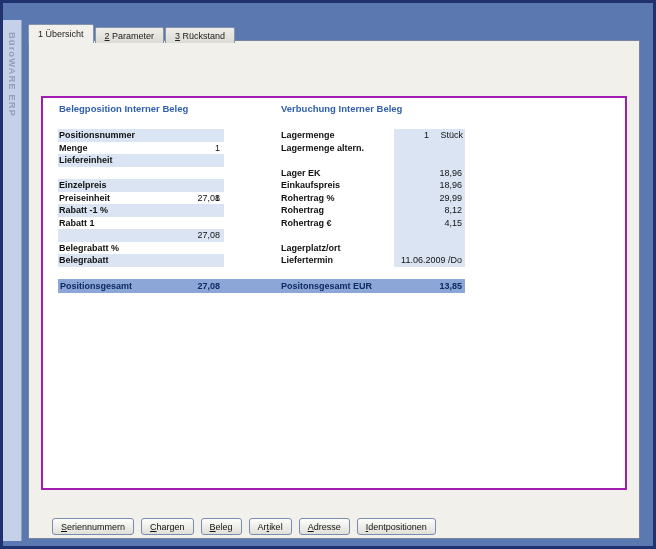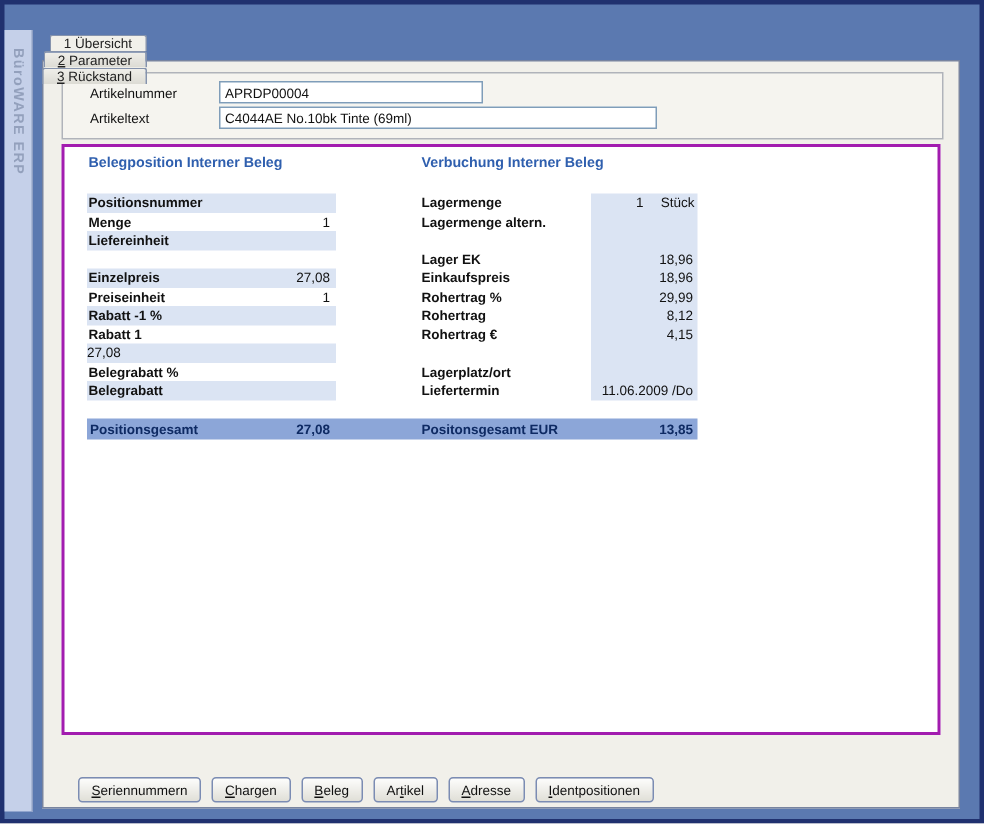--- a/index.html
+++ b/index.html
@@ -7,40 +7,40 @@
   u{text-decoration:underline;}
   .win{position:relative;width:656px;height:549px;background:#20316f;overflow:hidden;}
   .frame{position:absolute;left:3px;top:3px;width:650px;height:543px;background:#5b79b0;}
   .titlebar{position:absolute;left:0;top:0;width:650px;height:17px;
     background:linear-gradient(#5478c0,#3a5b9f);display:flex;align-items:center;}
   .title{color:#fff;font-size:11px;font-weight:bold;padding-left:11px;letter-spacing:.2px;}
   .close{position:absolute;right:10px;top:0;color:#fff;font-size:11px;font-weight:bold;cursor:default;line-height:17px;}
   .brand{position:absolute;left:0;top:17px;width:19px;height:521px;background:#c5d0e9;border-right:1px solid #8fa0c4;}
   .brand-text{writing-mode:vertical-rl;display:block;margin:12px auto 0 auto;
     color:#93a0bc;font-size:9.5px;font-weight:bold;letter-spacing:1px;}
-  .tabs{position:absolute;left:25px;top:20px;height:20px;display:flex;align-items:flex-end;z-index:3;flex-direction:column;}
+  .tabs{position:absolute;left:25px;top:20px;height:20px;display:flex;align-items:flex-end;z-index:3;}
   .tab{height:16px;padding:0 9px;font-size:9px;color:#222;background:linear-gradient(#efeee9,#dcdbd4);
     border:1px solid #8593ad;border-bottom:none;border-radius:2px 2px 0 0;margin-right:1px;
     display:flex;align-items:center;}
   .tab.active{height:19px;background:#f1f0ea;font-weight:normal;z-index:4;}
   .page{position:absolute;left:25px;top:37px;width:612px;height:499px;background:#f1f0ea;
     border:1px solid #78849f;z-index:2;}
   .hdr-panel{position:absolute;left:12px;top:7px;width:588px;height:45px;background:#f5f4ef;
     border:1px solid #b0b3ba;}
   .f-label{position:absolute;left:18px;font-size:9px;color:#111;}
   .inp{position:absolute;left:104px;height:15px;border:1px solid #7f9db9;background:#fff;
     font-size:9px;color:#111;padding:0 3px;}
   .box{position:absolute;left:12px;top:55px;width:586px;height:394px;background:#fff;
     border:2px solid #a21caf;}
   .col-head{position:absolute;top:5px;font-size:9.5px;font-weight:bold;color:#2f5fae;}
   .col-head.left{left:16px;}
   .col-head.right{left:238px;}
   .lrows{position:absolute;left:15px;top:31px;width:166px;}
   .lrow{display:flex;height:12.5px;line-height:12.5px;font-size:9px;}
-  .lrow.hl{background:#dbe4f3;}
+  .lrow.hl{background:#dbe4f3;flex-direction:column;}
   .rlab{flex:1;font-weight:bold;color:#111;padding-left:1px;white-space:nowrap;}
   .rval{text-align:right;padding-right:4px;color:#111;white-space:nowrap;}
   .rblock{position:absolute;left:351px;top:31px;width:71px;height:137.5px;background:#dbe4f3;}
   .rrows{position:absolute;left:238px;top:31px;width:184px;}
   .rrow{display:flex;height:12.5px;line-height:12.5px;font-size:9px;gap:24px;}
   .rrow .lab{width:113px;font-weight:bold;color:#111;white-space:nowrap;}
   .rrow .cell{width:71px;display:flex;}
   .rrow .val{flex:1;text-align:right;padding-right:3px;color:#111;white-space:nowrap;}
   .rrow .unit{width:33px;text-align:right;padding-right:2px;color:#111;white-space:nowrap;}
   .totals{position:absolute;left:15px;top:181px;width:407px;height:14px;background:#8ca6d8;
@@ -72,26 +72,20 @@
         <div class="tab">
           <span><u>2</u> Parameter</span>
         </div>
         <div class="tab">
           <span><u>3</u> Rückstand</span>
         </div>
       </div>
 
     <div class="page">
 
-      <div class="hdr-panel">
-        <span class="f-label" style="top:8px">Artikelnummer</span>
-        <input class="inp" style="top: 5px; width: 176px;" value="APRDP00004">
-        <span class="f-label" style="top:25px">Artikeltext</span>
-        <input class="inp" style="top: 22px; width: 292px;" value="C4044AE No.10bk Tinte (69ml)">
-      </div>
 
       <div class="box">
         <span class="col-head left">Belegposition Interner Beleg</span>
         <span class="col-head right">Verbuchung Interner Beleg</span>
 
         <div class="rblock"></div>
         <div class="lrows" id="leftRows">
             <div class="lrow hl">
               <span class="rlab">Positionsnummer</span>
               <span class="rval"></span>

